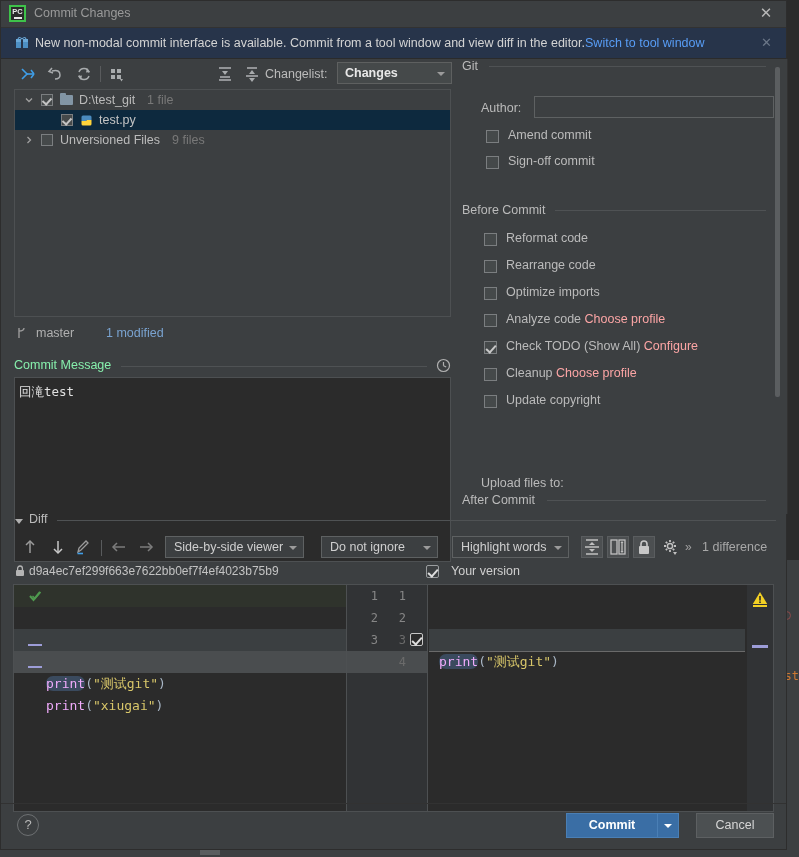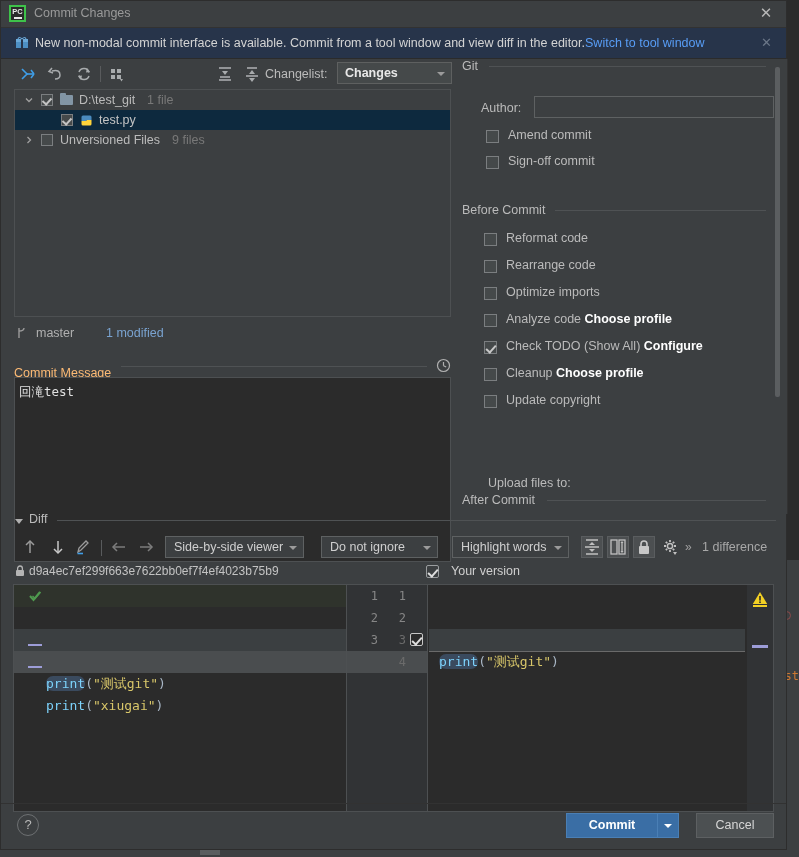--- a/index.html
+++ b/index.html
@@ -135,21 +135,21 @@
   .py-icon { position: absolute; top: 4px; width: 13px; height: 13px; }
   .tree-label { position: absolute; font-size: 12.5px; color: #bbb; }
   .tree-count { position: absolute; font-size: 12.5px; color: #787878; }
 
   .branch-bar { position: absolute; left: 13px; top: 265px; width: 437px; height: 20px; }
   .branch-icon { position: absolute; left: 2px; top: 2px; width: 12px; height: 14px; }
   .branch-name { position: absolute; left: 22px; top: 2px; font-size: 12.5px; color: #b0b0b0; }
   .branch-modified { position: absolute; left: 92px; top: 2px; font-size: 12.5px; color: #7aa3d0; }
 
   .cm-header { position: absolute; left: 13px; top: 299px; width: 437px; height: 16px; }
-  .cm-header .lbl { position: absolute; left: 0; top: 8px; font-size: 12.5px; color: #fdba74; }
+  .cm-header .lbl { position: absolute; left: 0; top: 0; font-size: 12.5px; color: #86efac; }
   .cm-header .line { position: absolute; left: 107px; right: 24px; top: 8px; height: 1px; background: #4f5254; }
   .cm-clock { position: absolute; right: 0; top: 0; width: 15px; height: 15px; cursor: pointer; }
 
   .cm-box {
     position: absolute; left: 13px; top: 318px; width: 437px; height: 185px;
     background: #2b2b2b; border: 1px solid #4d5052; box-sizing: border-box;
   }
   .cm-text {
     position: absolute; left: 4px; top: 6px; font-family: "DejaVu Sans Mono", monospace;
     font-size: 12.5px; color: #e0e0e0; white-space: pre;
@@ -171,21 +171,21 @@
   .cb-row { position: absolute; height: 18px; }
   .cb {
     position: absolute; left: 0; top: 2px; width: 13px; height: 13px;
     border: 1px solid #7b7e80; background: #45494a; box-sizing: border-box; cursor: pointer;
   }
   .cb.checked::after {
     content: ""; position: absolute; left: 3px; top: 1px; width: 4px; height: 8px;
     border: solid #c8c8c8; border-width: 0 2px 2px 0; transform: rotate(42deg);
   }
   .cb-label { position: absolute; left: 22px; top: 0px; font-size: 12.5px; color: #bbb; white-space: nowrap; }
-  .cb-link { color: #ffffff; cursor: pointer; font-weight: bold; }
+  .cb-link { color: #fca5a5; cursor: pointer; }
 
   .right-scroll {
     position: absolute; right: 8px; top: 8px; width: 5px; height: 430px; background: #3c3f41;
   }
   .right-scroll .thumb { position: absolute; left: 0; top: 0; width: 5px; height: 330px; background: #5b5e60; border-radius: 2px; }
   .right-divider { position: absolute; right: 0; top: 0; width: 1px; height: 455px; background: #323232; }
 
   
   .diff-sec { position: absolute; left: 0; top: 511px; width: 785px; height: 302px; }
   .diff-head { position: relative; height: 20px; }
@@ -232,21 +232,21 @@
   .left-pane { left: 0; width: 332px; }
   .gutter-col { position: absolute; top: 0; bottom: 0; width: 82px; left: 332px; background: #313335; }
   .right-pane { left: 415px; right: 28px; }
   .pane-line {
     position: absolute; left: 0; right: 0; height: 22px; line-height: 22px;
     font-family: "DejaVu Sans Mono", monospace; font-size: 13px; white-space: pre;
   }
   .vdiv { position: absolute; top: 0; bottom: 0; width: 1px; background: #4d5052; }
 
   .k-import { color: #cc7832; font-style: italic; }
-  .fn { color: #7dd3fc; border-radius: 7px; }
+  .fn { color: #f0abfc; border-radius: 7px; }
   .paren { color: #a9b7c6; }
   .str { color: #d9c76a; }
   .plain { color: #a9b7c6; }
   .grey-it { color: #808080; font-style: italic; }
 
   .ln-num { position: absolute; font-family: "DejaVu Sans Mono", monospace; font-size: 12px; color: #868686; text-align: right; }
   .ln-num.dim { color: #6b6b6b; }
 
   .chg-hl { background: #344134; }
   .word-hl { background: #3a4a5e; }
@@ -485,21 +485,21 @@
         </div>
         <div class="cb-row" style="left:28px; top:334px;">
           <div class="cb"></div>
           <div class="cb-label">Update copyright</div>
         </div>
 
         <div class="grp-header" style="left:6px; top:386px; width:310px;margin-top:48px;">
           <div class="t">After Commit</div>
           <div class="ln" style="left:85px; right:6px;"></div>
         </div>
-        <div class="field-label" style="left:32px; top:417px;">Upload files to:</div>
+        <div class="field-label" style="left:25px; top:417px;">Upload files to:</div>
 
         <div class="right-scroll">
           <div class="thumb"></div>
         </div>
       </div>
     </div>
 
     <div class="diff-sec">
 
       <div class="diff-head">

